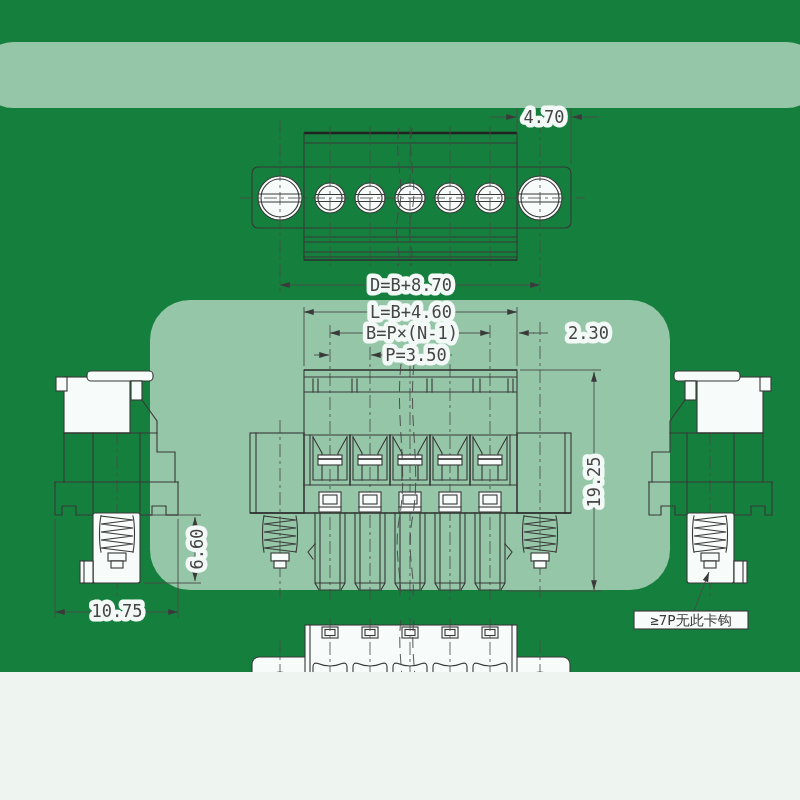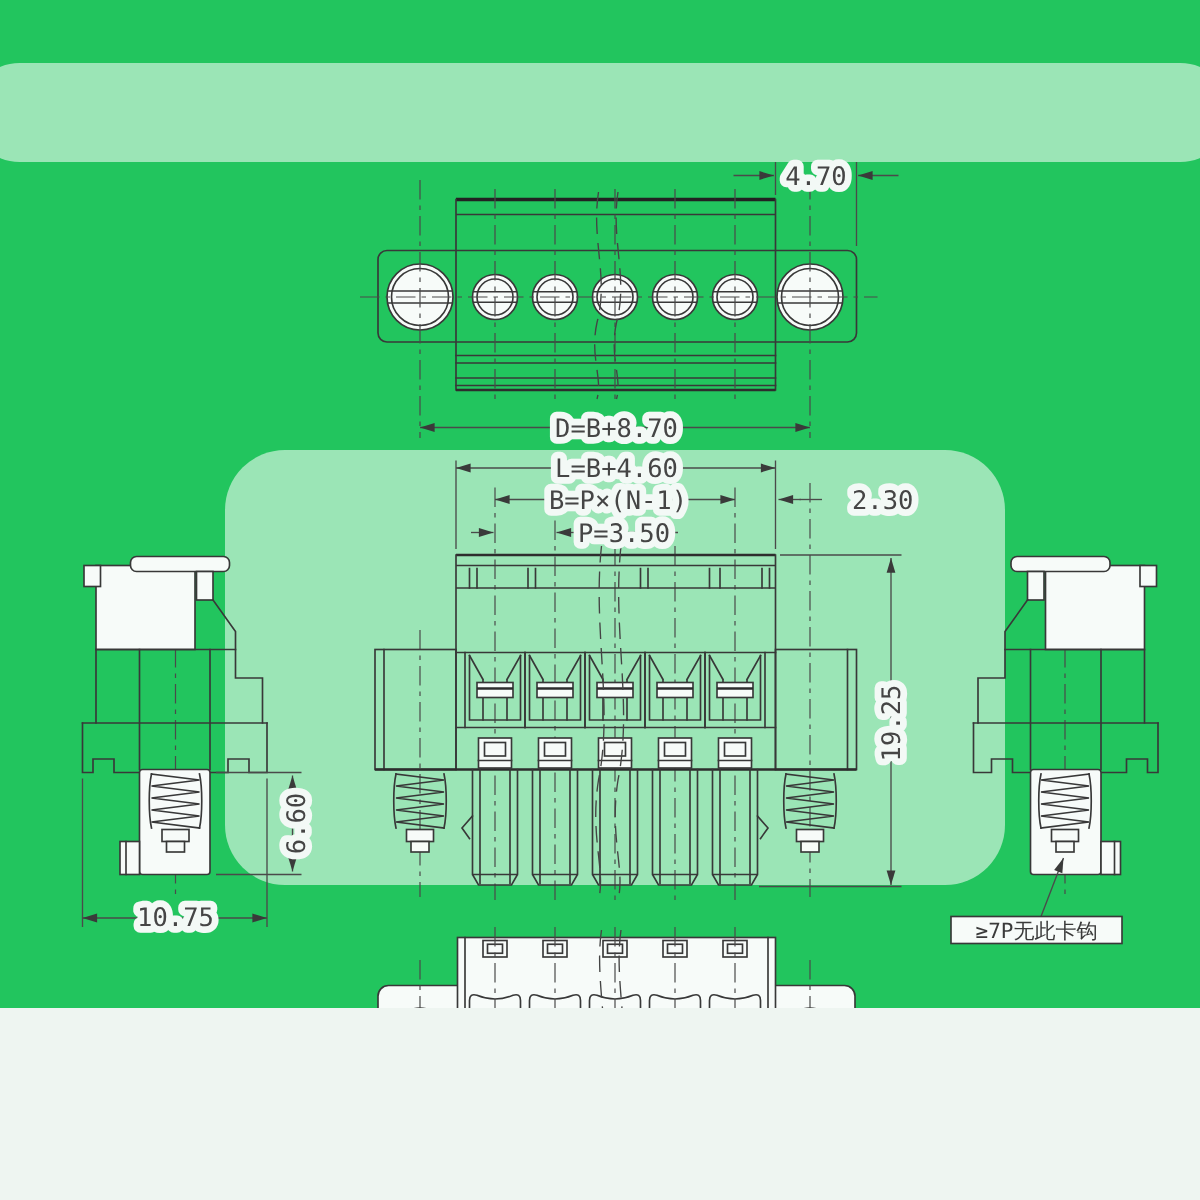--- a/index.html
+++ b/index.html
@@ -1,16 +1,16 @@
 <!DOCTYPE html>
 <html><head>
 <meta charset="utf-8">
 <style>
   html,body{margin:0;padding:0;background:#eef5f1;}
-  .stage{position:relative;width:800px;height:672px;background:#22c55e;overflow:hidden;
+  .stage{position:relative;width:800px;height:672px;background:#15803d;overflow:hidden;
          font-family:"DejaVu Sans Mono","Liberation Mono",monospace;}
   svg{position:absolute;left:0;top:0;}
   .ln{fill:none;stroke:#383838;stroke-width:1.1;stroke-linecap:square;}
   .th{fill:none;stroke:#222;stroke-width:2.4;}
   .md{fill:none;stroke:#2d2d2d;stroke-width:1.6;}
   .cl{fill:none;stroke:#4a4a4a;stroke-width:.8;stroke-dasharray:13 4 3 4;}
   .bk{fill:none;stroke:#444;stroke-width:.9;stroke-dasharray:11 6;}
   .fb{fill:#f7fbf9;stroke:#383838;stroke-width:1.1;}
   .dl{fill:none;stroke:#4a4a4a;stroke-width:.9;}
   .dim{font-family:"DejaVu Sans Mono","Liberation Mono",monospace;font-size:17px;fill:#454545;

